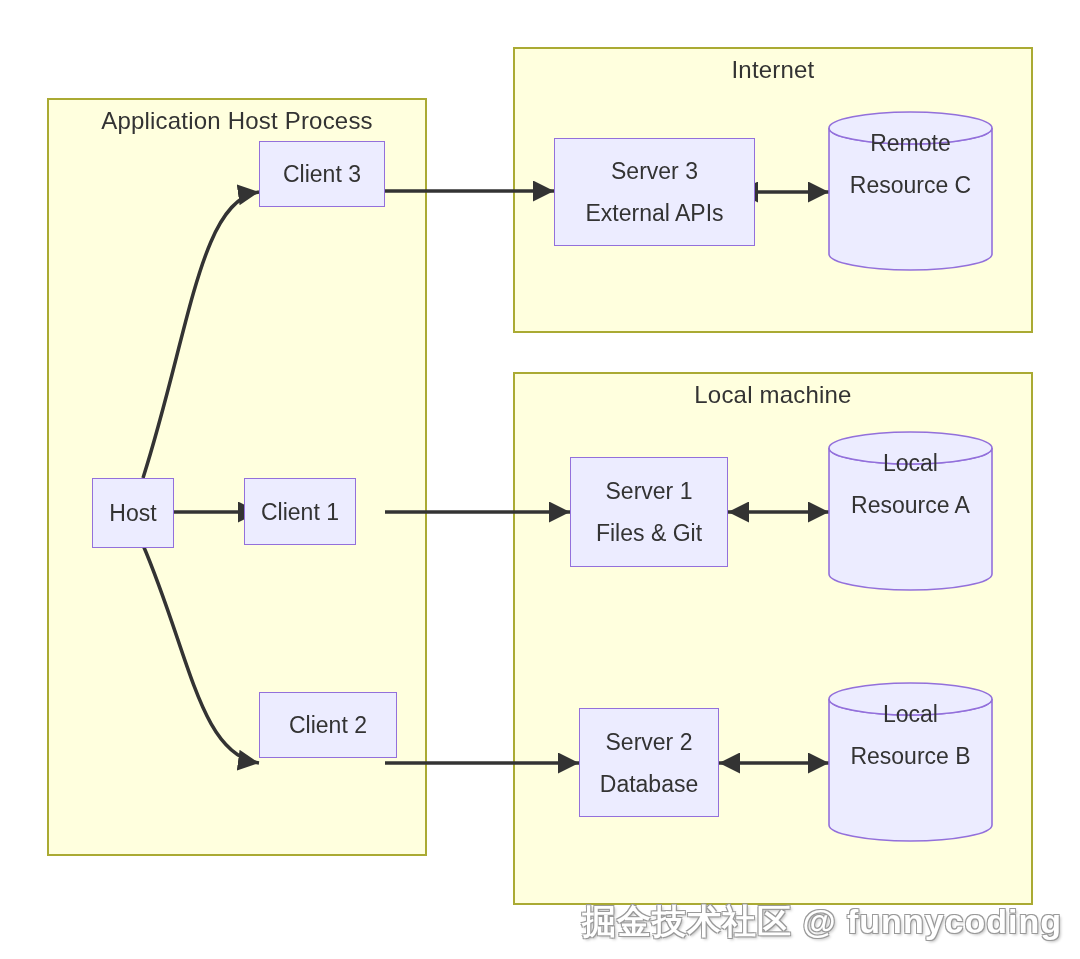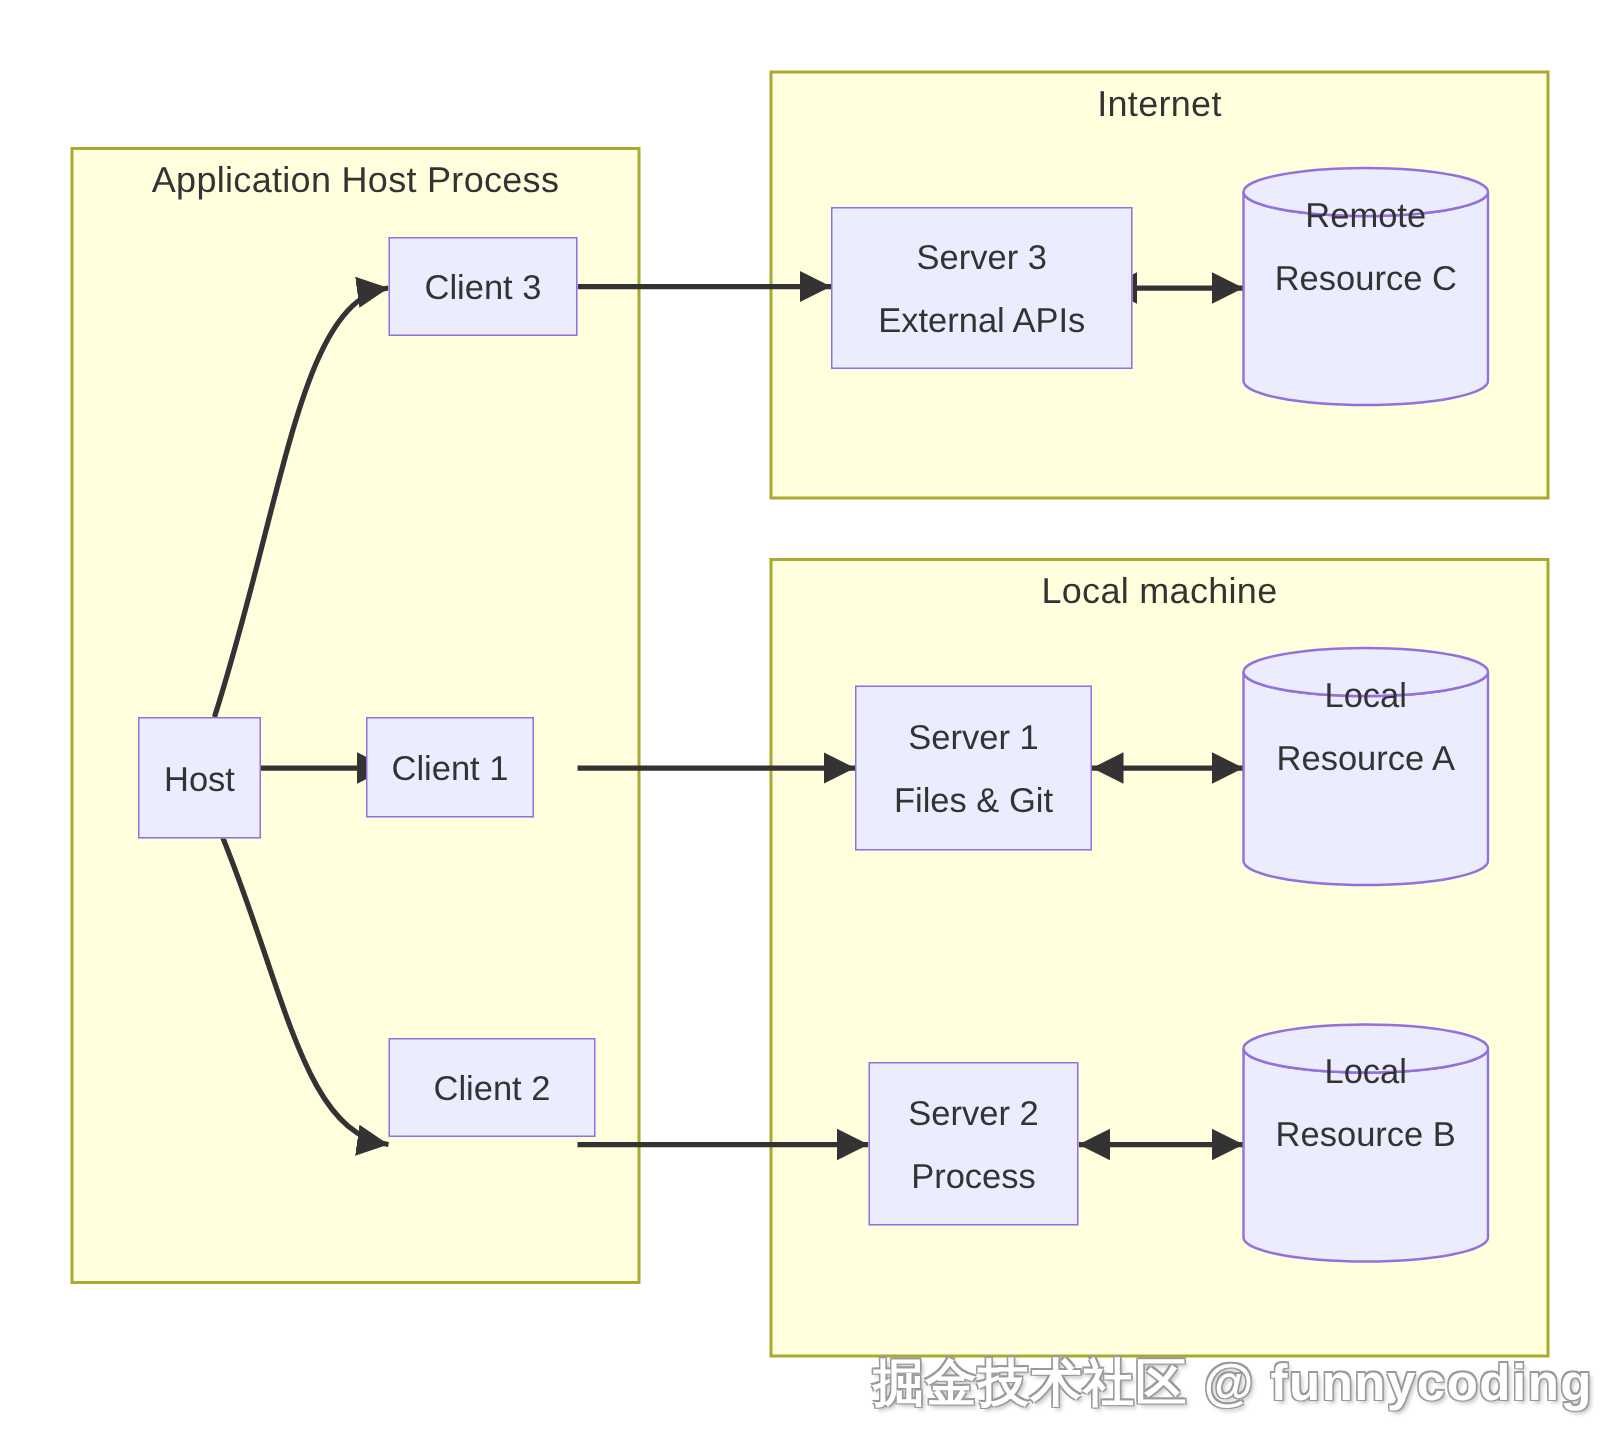--- a/index.html
+++ b/index.html
@@ -141,25 +141,25 @@
     <g>
       <path class="cyl" d="M829,448 V574 A81.5,16 0 0 0 992,574 V448 A81.5,16 0 0 1 829,448 Z"></path>
       <ellipse class="cyl" cx="910.5" cy="448" rx="81.5" ry="16"></ellipse>
     </g>
     <g>
       <path class="cyl" d="M829,699 V825 A81.5,16 0 0 0 992,825 V699 A81.5,16 0 0 1 829,699 Z"></path>
       <ellipse class="cyl" cx="910.5" cy="699" rx="81.5" ry="16"></ellipse>
     </g>
   </svg>
 
-  <div class="node" style="left:92px;top:478px;width:82px;height:81px">
+  <div class="node" style="left:92px;top:478px;width:82px;height:70px">
     <span>Host</span>
   </div>
 
-  <div class="node" style="left:259px;top:158px;width:126px;height:66px">
+  <div class="node" style="left:259px;top:141px;width:126px;height:66px">
     <span>Client 3</span>
   </div>
 
   <div class="node" style="left:244px;top:478px;width:112px;height:67px">
     <span>Client 1</span>
   </div>
 
   <div class="node" style="left:259px;top:692px;width:138px;height:66px">
     <span>Client 2</span>
   </div>
@@ -169,21 +169,21 @@
     <span>External APIs</span>
   </div>
 
   <div class="node" style="left:570px;top:457px;width:158px;height:110px">
     <span>Server 1</span>
     <span>Files &amp; Git</span>
   </div>
 
   <div class="node" style="left:579px;top:708px;width:140px;height:109px">
     <span>Server 2</span>
-    <span>Process</span>
+    <span>Database</span>
   </div>
 
   <div class="cyl-label" style="left:829px;top:122px;width:163px;height:148px">
     <span>Remote</span>
     <span>Resource C</span>
   </div>
 
   <div class="cyl-label" style="left:829px;top:442px;width:163px;height:148px">
     <span>Local</span>
     <span>Resource A</span>

